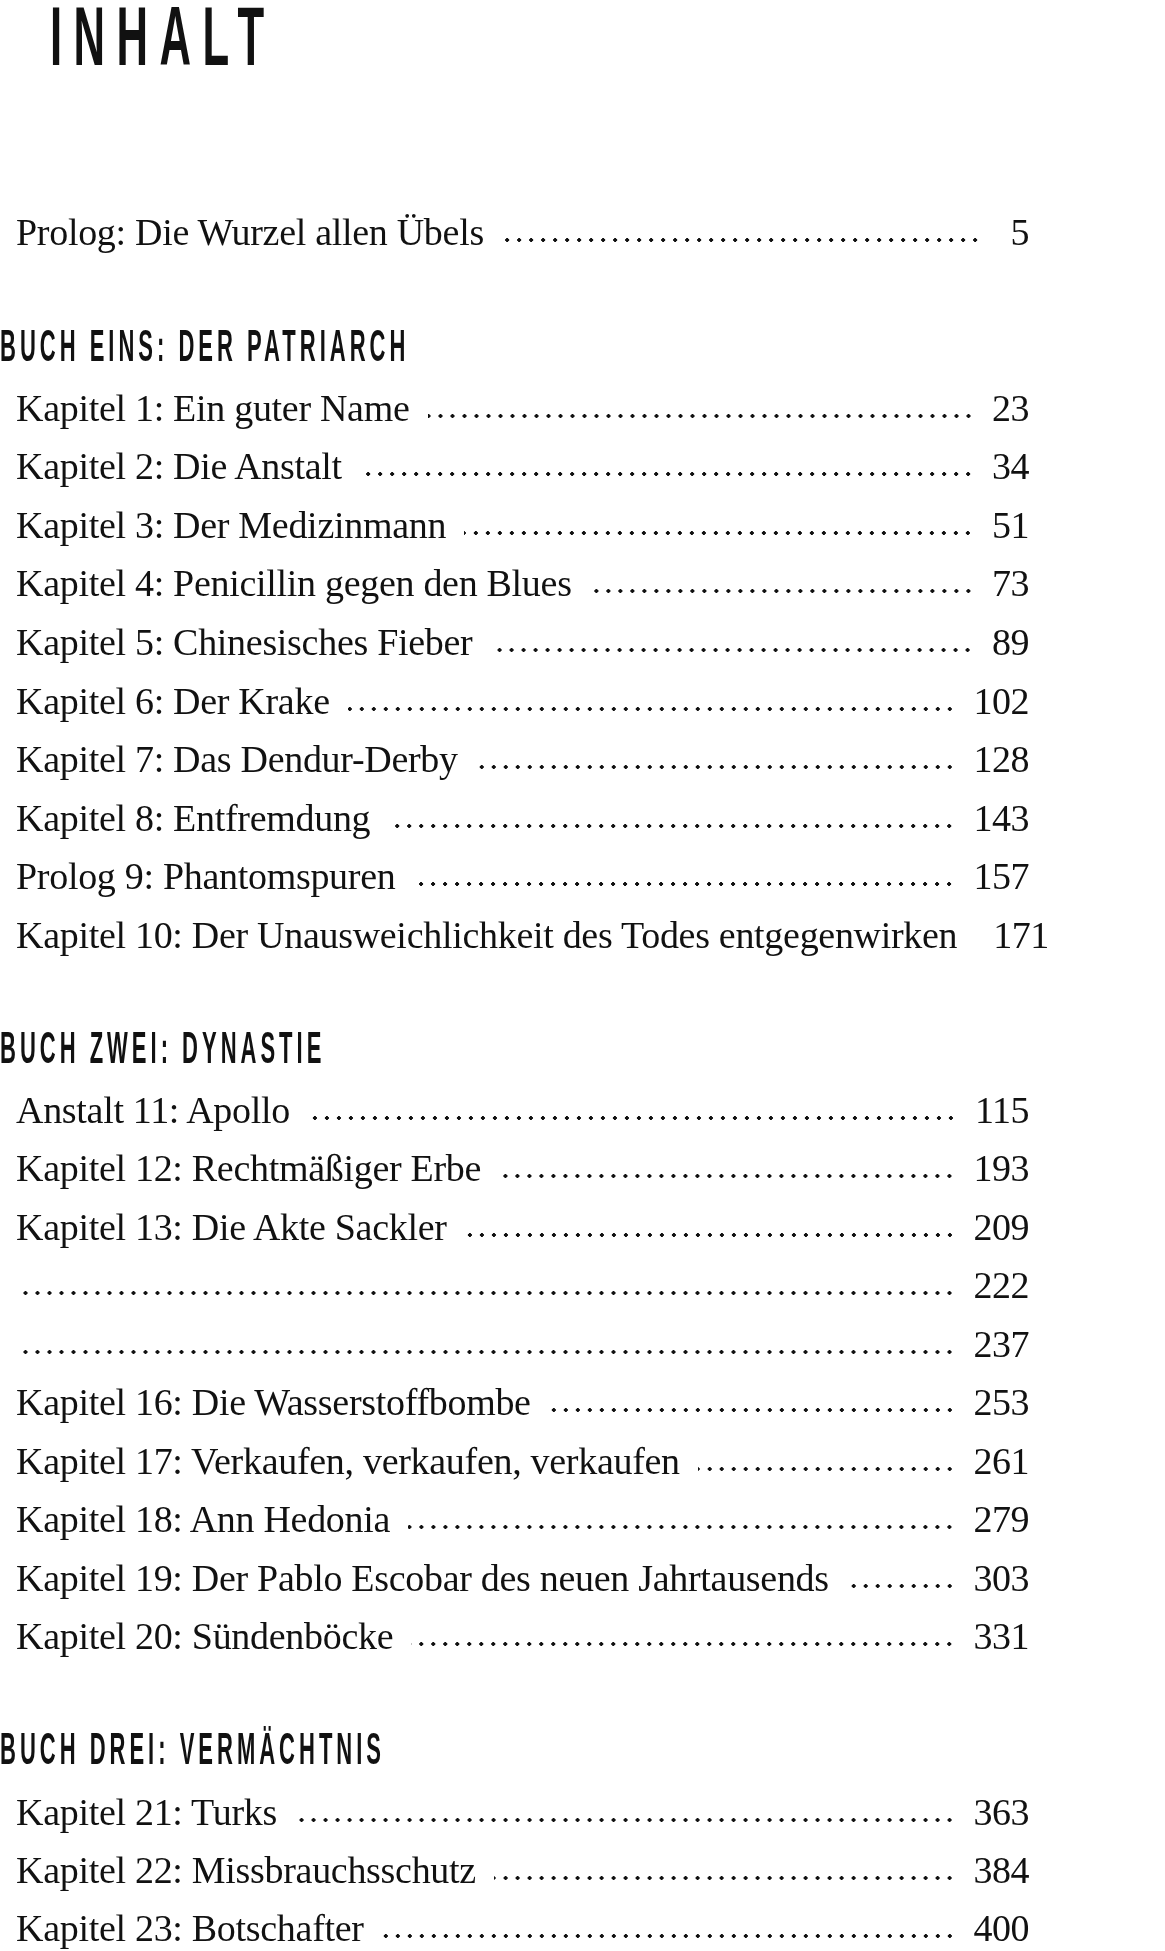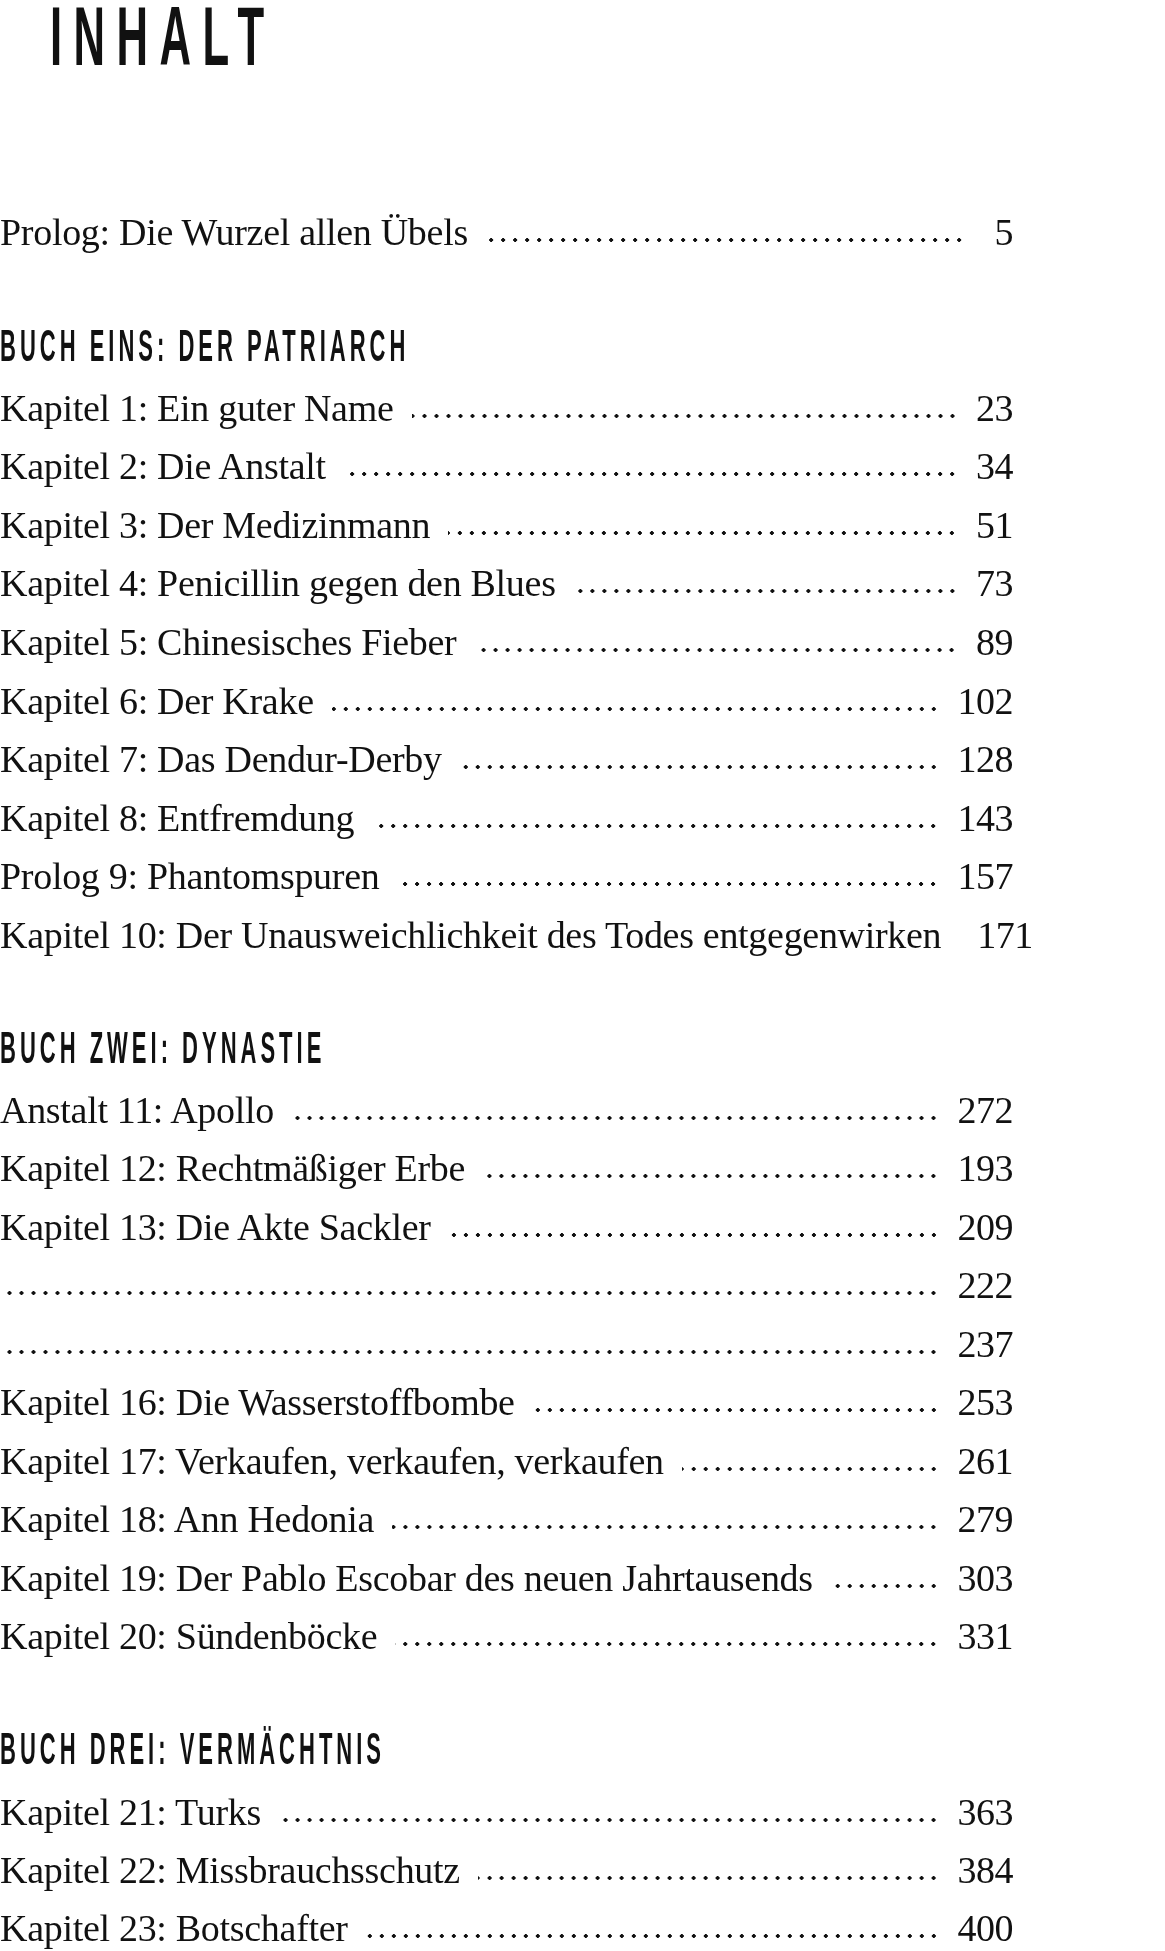--- a/index.html
+++ b/index.html
@@ -21,21 +21,21 @@
     position: absolute; left: 0;
     font-family: "Liberation Sans", "DejaVu Sans", sans-serif;
     font-weight: bold;
     font-size: 44px; line-height: 44px;
     letter-spacing: 8px;
     transform: scaleX(0.5); transform-origin: left top;
     white-space: nowrap;
     color: #111;
   }
   .toc-row {
-    position: absolute; left: 0; width: 1013px; height: 52px;
+    position: absolute; left: 16px; width: 1013px; height: 52px;
     display: flex; align-items: baseline;
     font-size: 38px; line-height: 52px;
     white-space: nowrap;
   }
   .toc-label { flex: 0 0 auto; padding-right: 18px; letter-spacing: -0.3px; }
   .toc-leader {
     flex: 1 1 auto; height: 4px; align-self: center; margin-top: 16px;
     background-image: radial-gradient(circle, #111 1.6px, transparent 1.9px);
     background-size: 12px 4px; background-repeat: repeat-x;
     background-position: right center;
@@ -104,21 +104,21 @@
     <span class="toc-label">Kapitel 10: Der Unausweichlichkeit des Todes entgegenwirken</span>
     <span class="toc-leader"></span>
     <span class="toc-page">171</span>
   </div>
 
 <div class="book-heading" style="top:1026px">BUCH ZWEI: DYNASTIE</div>
 
 <div class="toc-row" style="top:1084px">
     <span class="toc-label">Anstalt 11: Apollo</span>
     <span class="toc-leader"></span>
-    <span class="toc-page">272</span>
+    <span class="toc-page">115</span>
   </div>
 <div class="toc-row" style="top:1142px">
     <span class="toc-label">Kapitel 12: Rechtmäßiger Erbe</span>
     <span class="toc-leader"></span>
     <span class="toc-page">193</span>
   </div>
 <div class="toc-row" style="top:1201px">
     <span class="toc-label">Kapitel 13: Die Akte Sackler</span>
     <span class="toc-leader"></span>
     <span class="toc-page">209</span>

